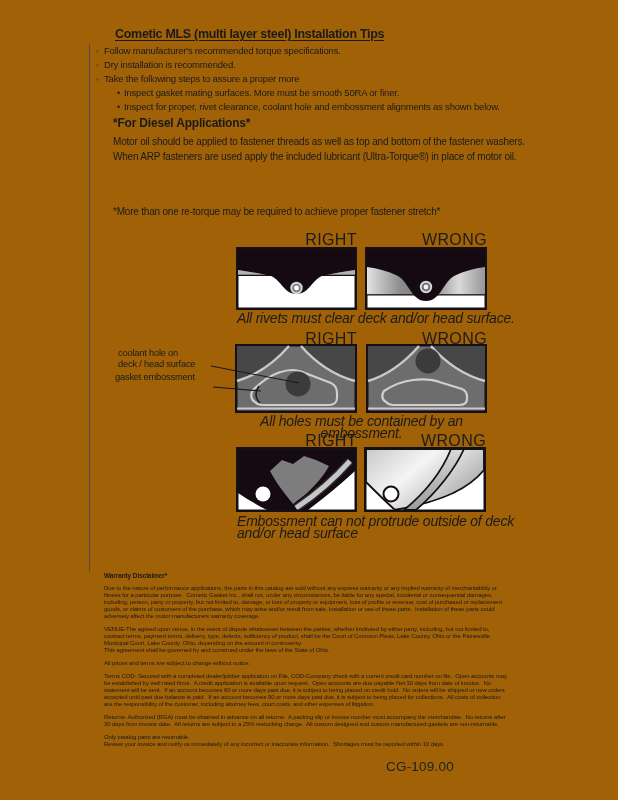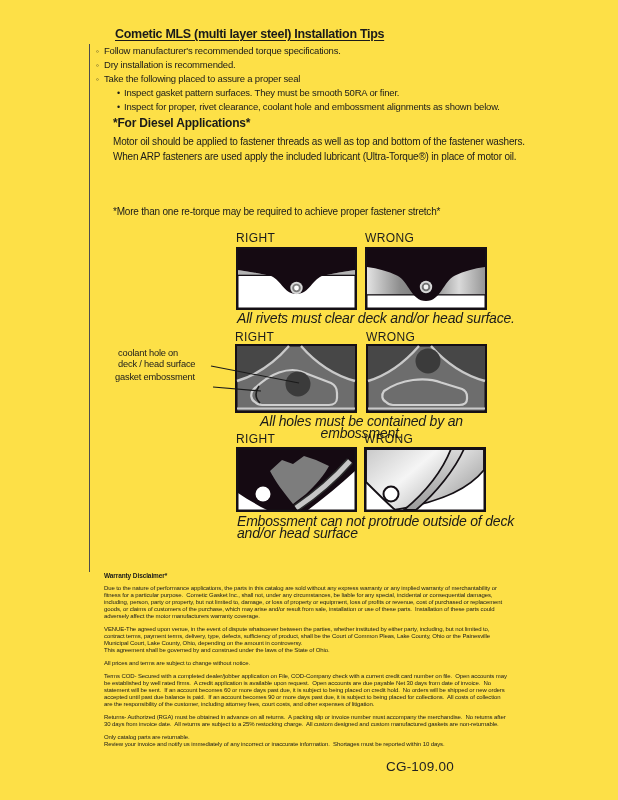--- a/index.html
+++ b/index.html
@@ -1,35 +1,35 @@
 <!DOCTYPE html>
 <html><head>
 <meta charset="utf-8">
 <style>
   html,body{margin:0;padding:0;background:#9a9a9a;}
   .page{
     position:relative;width:618px;height:800px;margin:0 auto;
-    background:#fde047;color:#1a1a1a;
+    background:#a16207;color:#1a1a1a;
     font-family:"Liberation Sans",sans-serif;letter-spacing:-0.2px;
     overflow:hidden;
   }
   .vrule{position:absolute;left:89px;top:44px;width:1px;height:528px;background:#4d4d4d;}
   .title{
     position:absolute;left:115px;top:27px;font-size:12.5px;font-weight:bold;
     text-decoration:underline;text-underline-offset:2px;letter-spacing:-0.3px;white-space:nowrap;
   }
   .bullets{position:absolute;left:96px;top:44px;font-size:9.5px;}
   .brow{display:flex;align-items:baseline;height:14px;line-height:14px;white-space:nowrap;}
   .brow .mk{width:8px;font-size:8px;flex:none;}
   .brow.sub{margin-left:21px;}
   .brow.sub .mk{width:7px;font-size:9px;}
   .h2{position:absolute;left:113px;top:116px;font-size:12px;font-weight:bold;white-space:nowrap;}
   .para{position:absolute;left:113px;font-size:10px;line-height:15px;white-space:pre-line;width:440px;}
   .p1{top:134px;} .p2{top:164px;} .pnote{top:204px;}
-  .dlabel{position:absolute;font-size:12px;letter-spacing:0.4px;text-align:left;white-space:nowrap;color:#1c1c1c;}
+  .dlabel{position:absolute;font-size:16px;letter-spacing:0.4px;text-align:right;white-space:nowrap;color:#1c1c1c;}
   .dbox{position:absolute;}
   .dbox svg{display:block;}
   .caption{position:absolute;font-size:14px;line-height:12px;white-space:pre-line;font-style:italic;}
   .cap-center{text-align:center;}
   .sidelabel{position:absolute;font-size:9.3px;line-height:10.5px;text-align:left;white-space:nowrap;}
   .leaders{position:absolute;left:118px;top:346px;z-index:5;pointer-events:none;}
   .warranty{position:absolute;left:104px;top:572px;width:440px;}
   .warranty h3{margin:0;font-size:6.5px;letter-spacing:-0.1px;}
   .warranty p{margin:6px 0 0 0;font-size:6px;line-height:7px;letter-spacing:-0.1px;white-space:pre;}
   .warranty p.tight{margin-top:0;}
@@ -48,25 +48,25 @@
     <div class="brow">
       <span class="mk">◦</span>
       <span>Follow manufacturer's recommended torque specifications.</span>
     </div>
     <div class="brow">
       <span class="mk">◦</span>
       <span>Dry installation is recommended.</span>
     </div>
     <div class="brow">
       <span class="mk">◦</span>
-      <span>Take the following placed to assure a proper seal</span>
+      <span>Take the following steps to assure a proper more</span>
     </div>
     <div class="brow sub">
       <span class="mk">•</span>
-      <span>Inspect gasket pattern surfaces.  They must be smooth 50RA or finer.</span>
+      <span>Inspect gasket mating surfaces.  More must be smooth 50RA or finer.</span>
     </div>
     <div class="brow sub">
       <span class="mk">•</span>
       <span>Inspect for proper, rivet clearance, coolant hole and embossment alignments as shown below.</span>
     </div>
   </div>
 
   <div class="h2">*For Diesel Applications*</div>
   <div class="para p1">Motor oil should be applied to fastener threads as well as top and bottom of the fastener washers.
 When ARP fasteners are used apply the included lubricant (Ultra-Torque®) in place of motor oil.</div>

